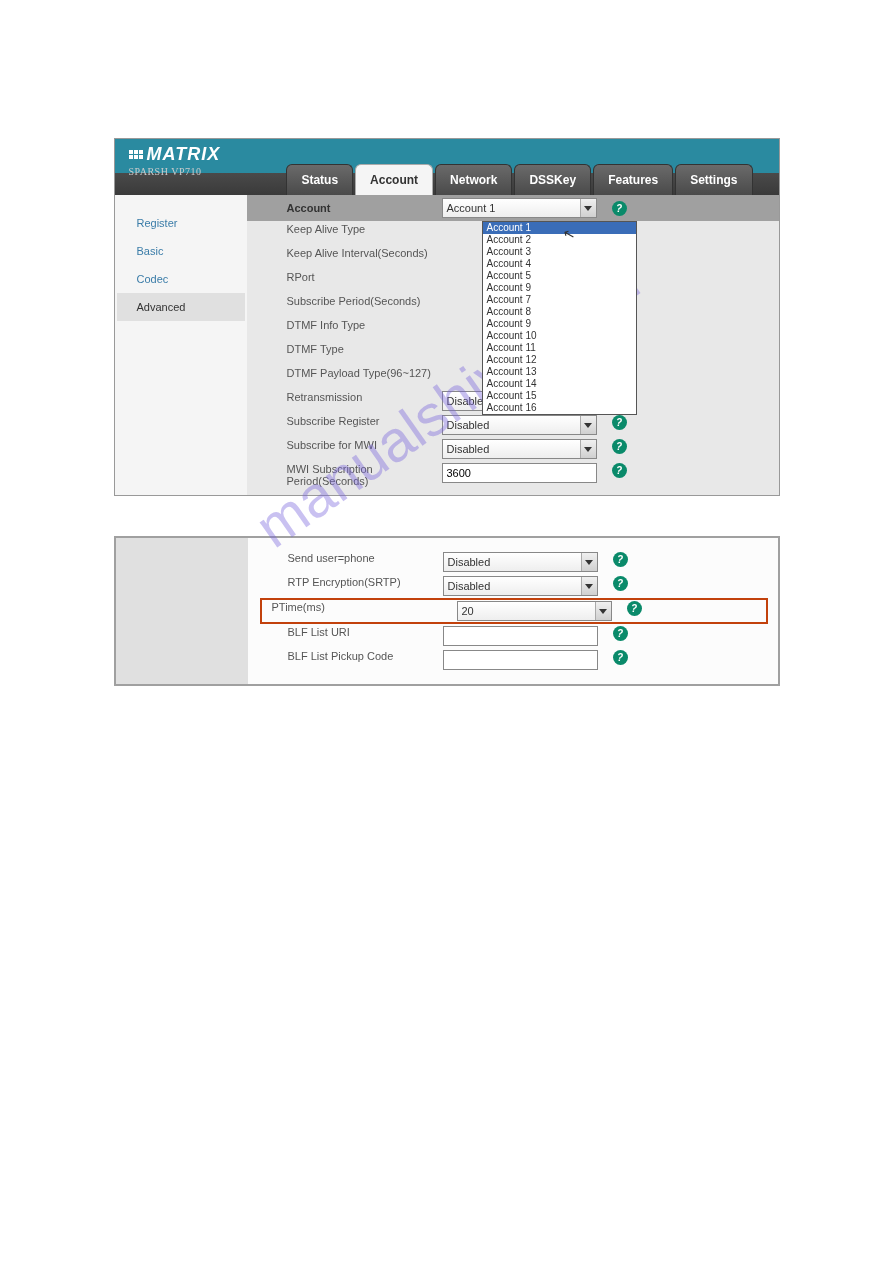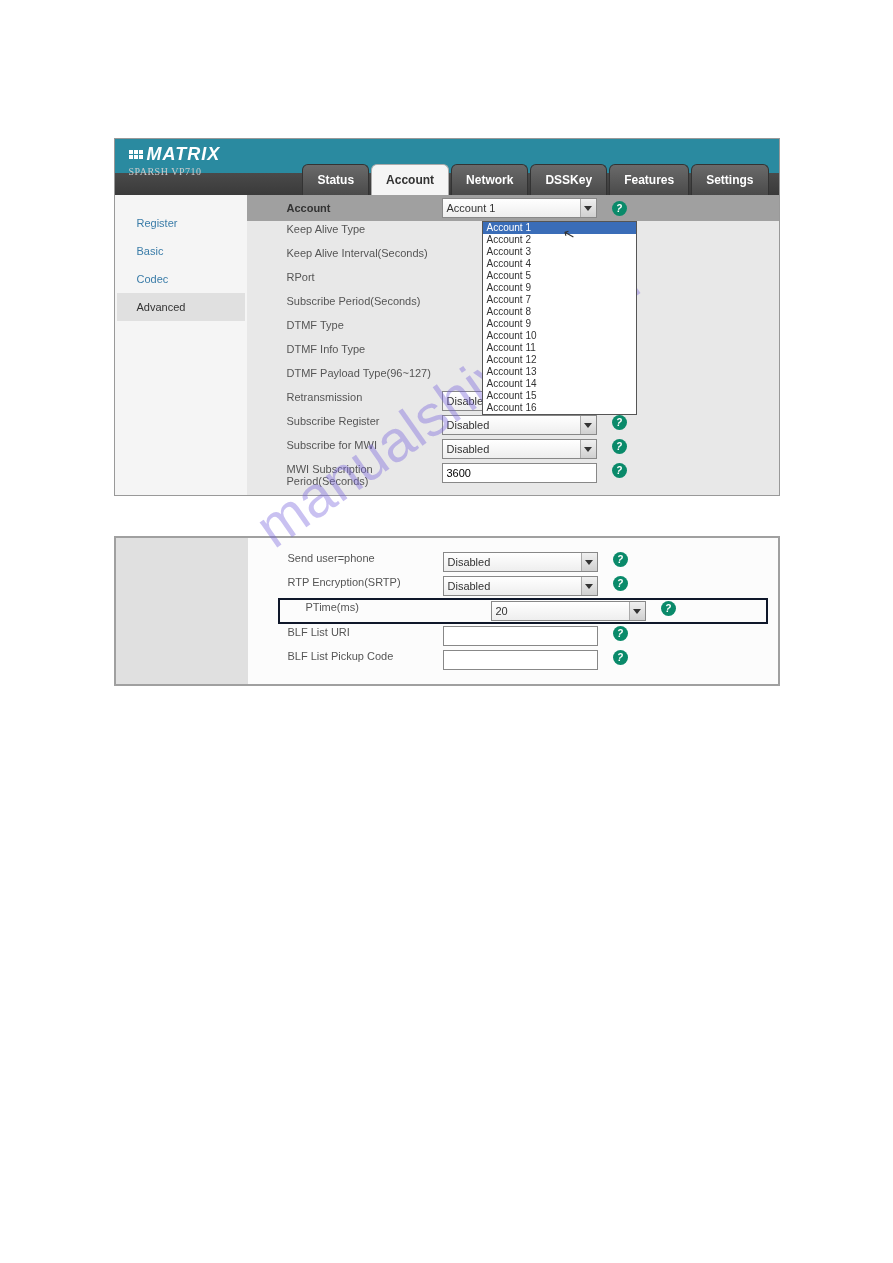--- a/index.html
+++ b/index.html
@@ -37,21 +37,21 @@
       gap: 4px;
     }
     .logo-boxes { display: inline-flex; flex-direction: column; gap: 1px; }
     .logo-row { display: flex; gap: 1px; }
     .logo-box { width: 4px; height: 4px; background: #fff; }
     .sub-logo { font-size: 10px; color: #ccc; margin-top: 1px; letter-spacing: 0.5px; font-family: Liberation Serif, serif; }
     
     .tabs {
       position: absolute;
       bottom: 0;
-      right: 10px;
+      right: 26px;
       display: flex;
       gap: 2px;
     }
     .tab {
       background: linear-gradient(to bottom, #6a6a6a, #4a4a4a);
       color: #fff;
       padding: 8px 14px;
       border-radius: 6px 6px 0 0;
       font-size: 12px;
       font-weight: bold;
@@ -204,23 +204,23 @@
     .panel2-left {
       width: 132px;
       background: #e0e0e0;
     }
     .panel2-right {
       flex: 1;
       background: #fcfcfc;
       padding: 12px 0;
     }
     .hi-row {
-      border: 2px solid #0f172a;
-      margin: 0 10px 0 30px;
-      padding: 1px 16px;
+      border: 2px solid #c2410c;
+      margin: 0 10px 0 12px;
+      padding: 1px 0;
     }
     .hi-row .row-label { padding-left: 10px; }
     
     .watermark {
       position: absolute;
       top: 370px;
       left: 50%;
       transform: translateX(-50%) rotate(-35deg);
       font-size: 58px;
       color: rgba(120, 100, 220, 0.4);
@@ -320,26 +320,26 @@
           <div class="row-label">RPort</div>
           <div class="row-field"></div>
           <div class="row-help"><span class="help-icon">?</span></div>
         </div>
         <div class="form-row">
           <div class="row-label">Subscribe Period(Seconds)</div>
           <div class="row-field"></div>
           <div class="row-help"><span class="help-icon">?</span></div>
         </div>
         <div class="form-row">
+          <div class="row-label">DTMF Info Type</div>
+          <div class="row-field"></div>
+          <div class="row-help"><span class="help-icon">?</span></div>
+        </div>
+        <div class="form-row">
           <div class="row-label">DTMF Type</div>
-          <div class="row-field"></div>
-          <div class="row-help"><span class="help-icon">?</span></div>
-        </div>
-        <div class="form-row">
-          <div class="row-label">DTMF Info Type</div>
           <div class="row-field"></div>
           <div class="row-help"><span class="help-icon">?</span></div>
         </div>
         <div class="form-row">
           <div class="row-label">DTMF Payload Type(96~127)</div>
           <div class="row-field"></div>
           <div class="row-help"><span class="help-icon">?</span></div>
         </div>
         <div class="form-row">
           <div class="row-label">Retransmission</div>

